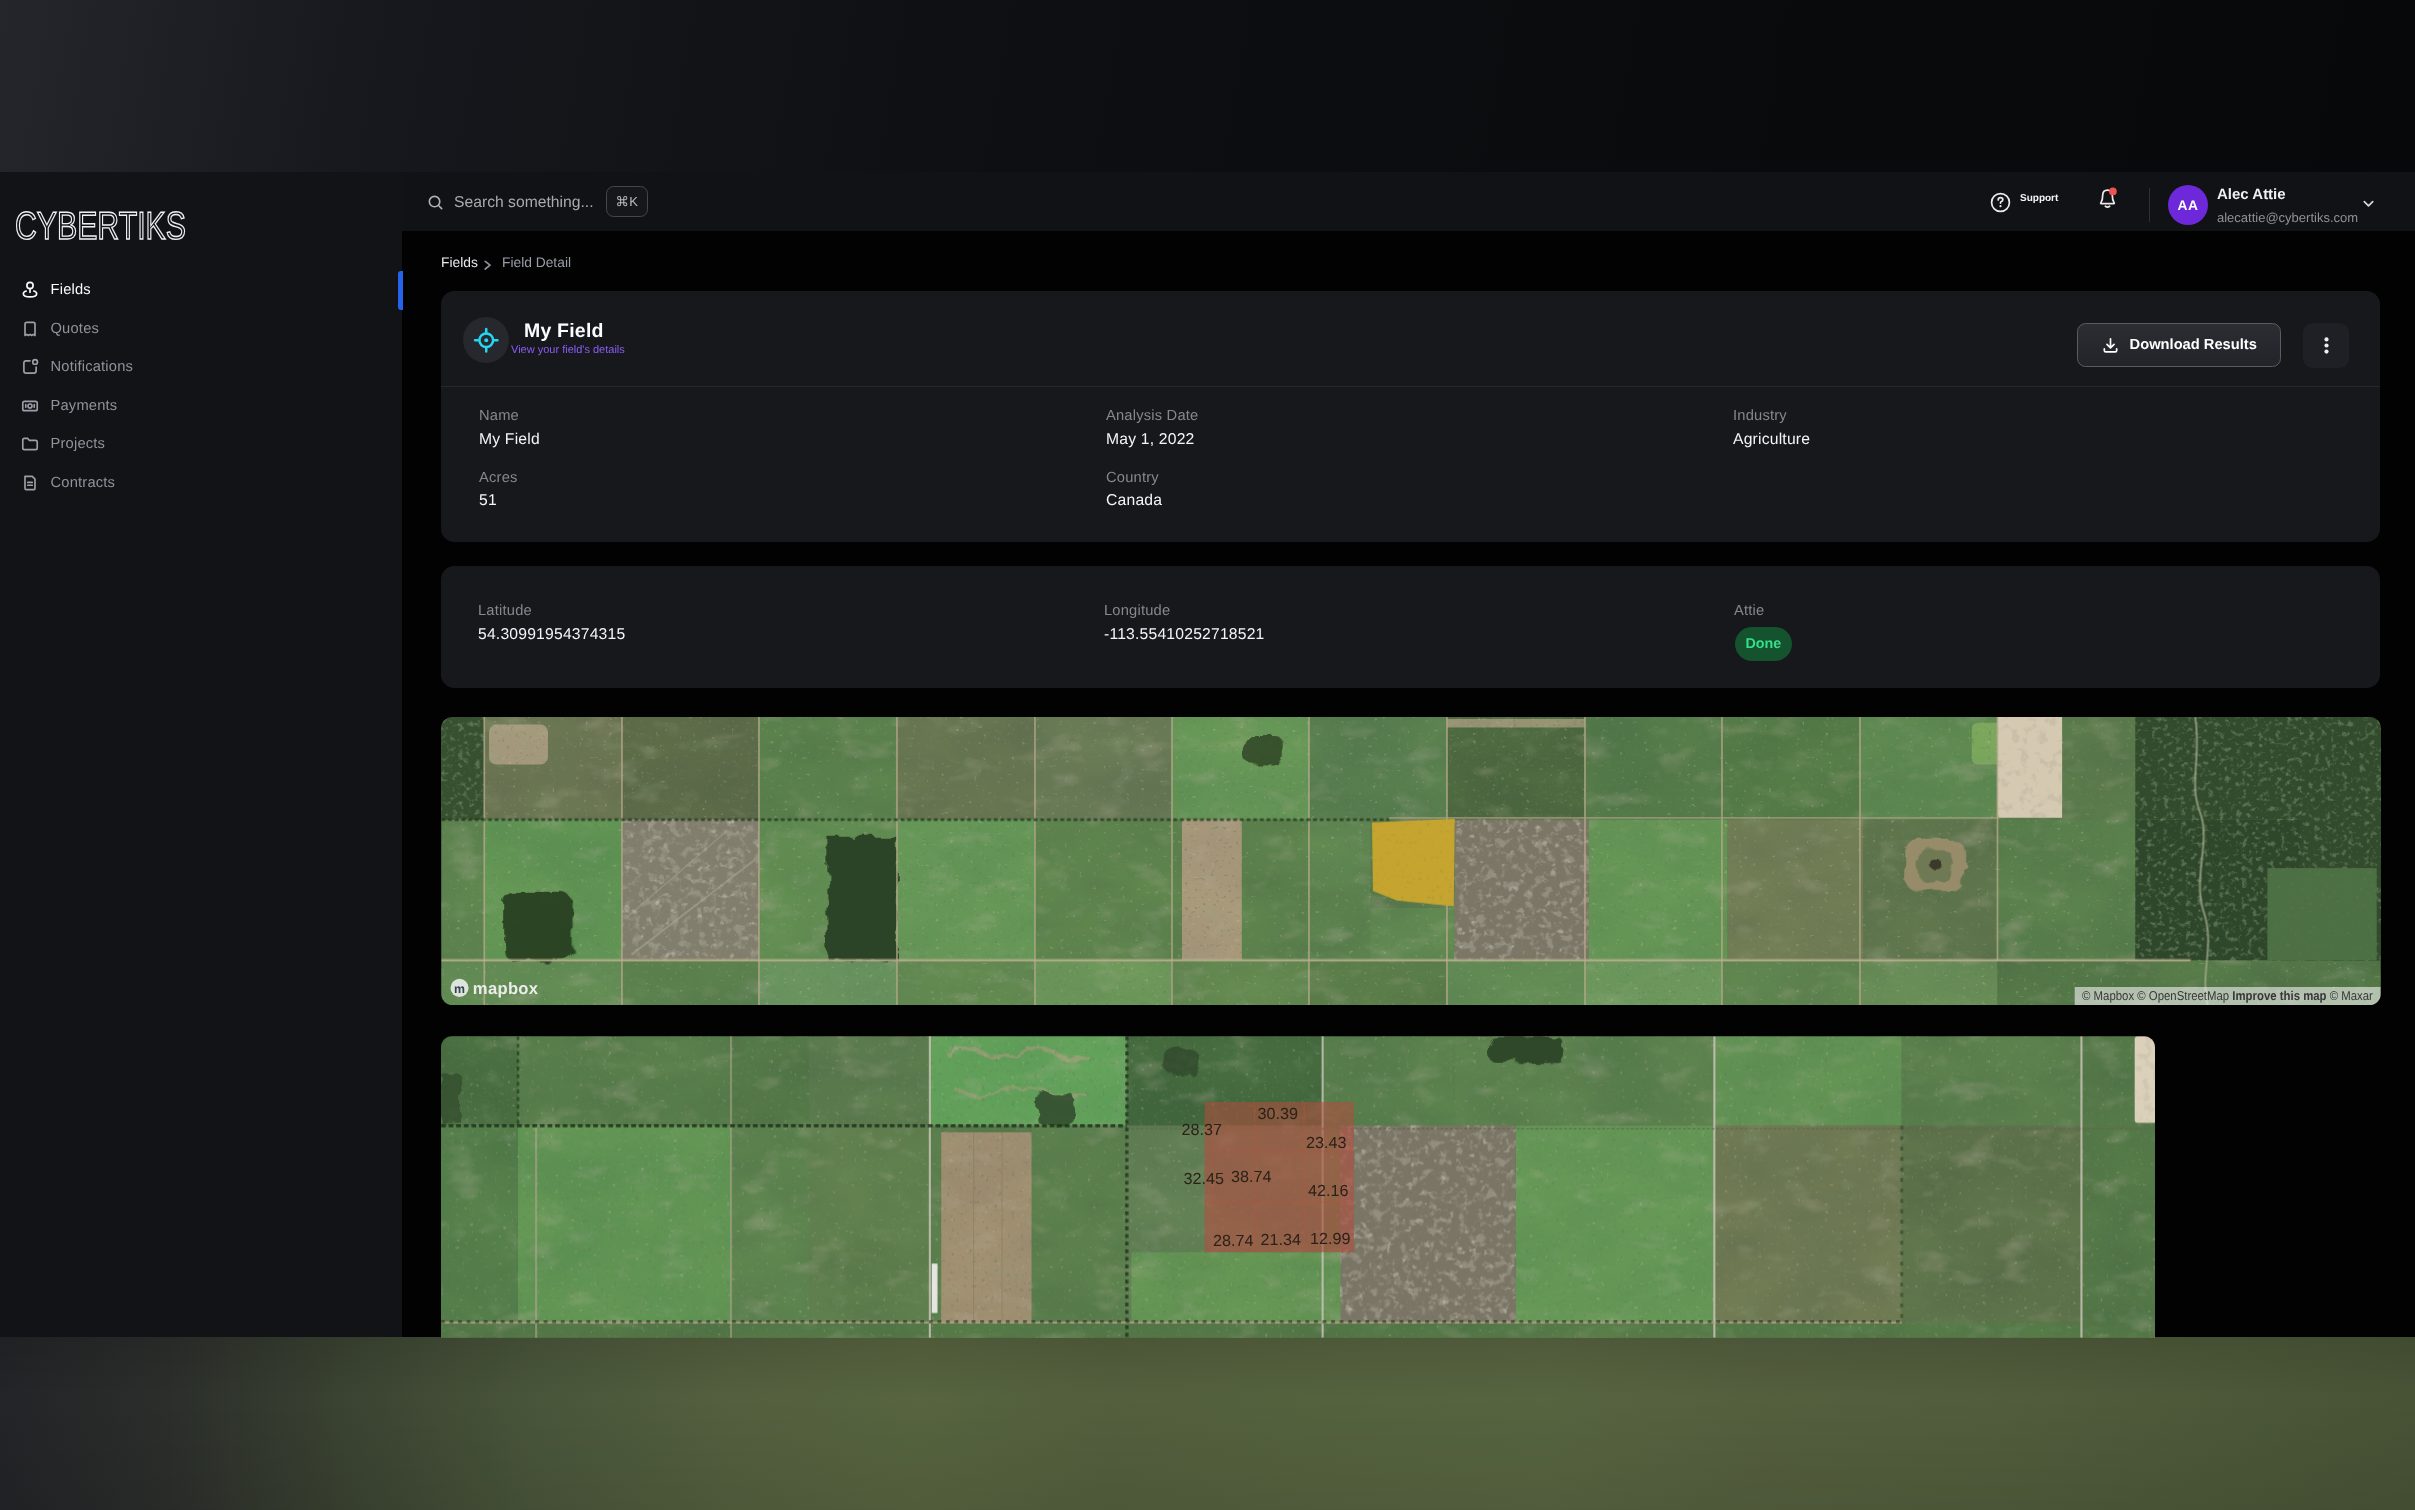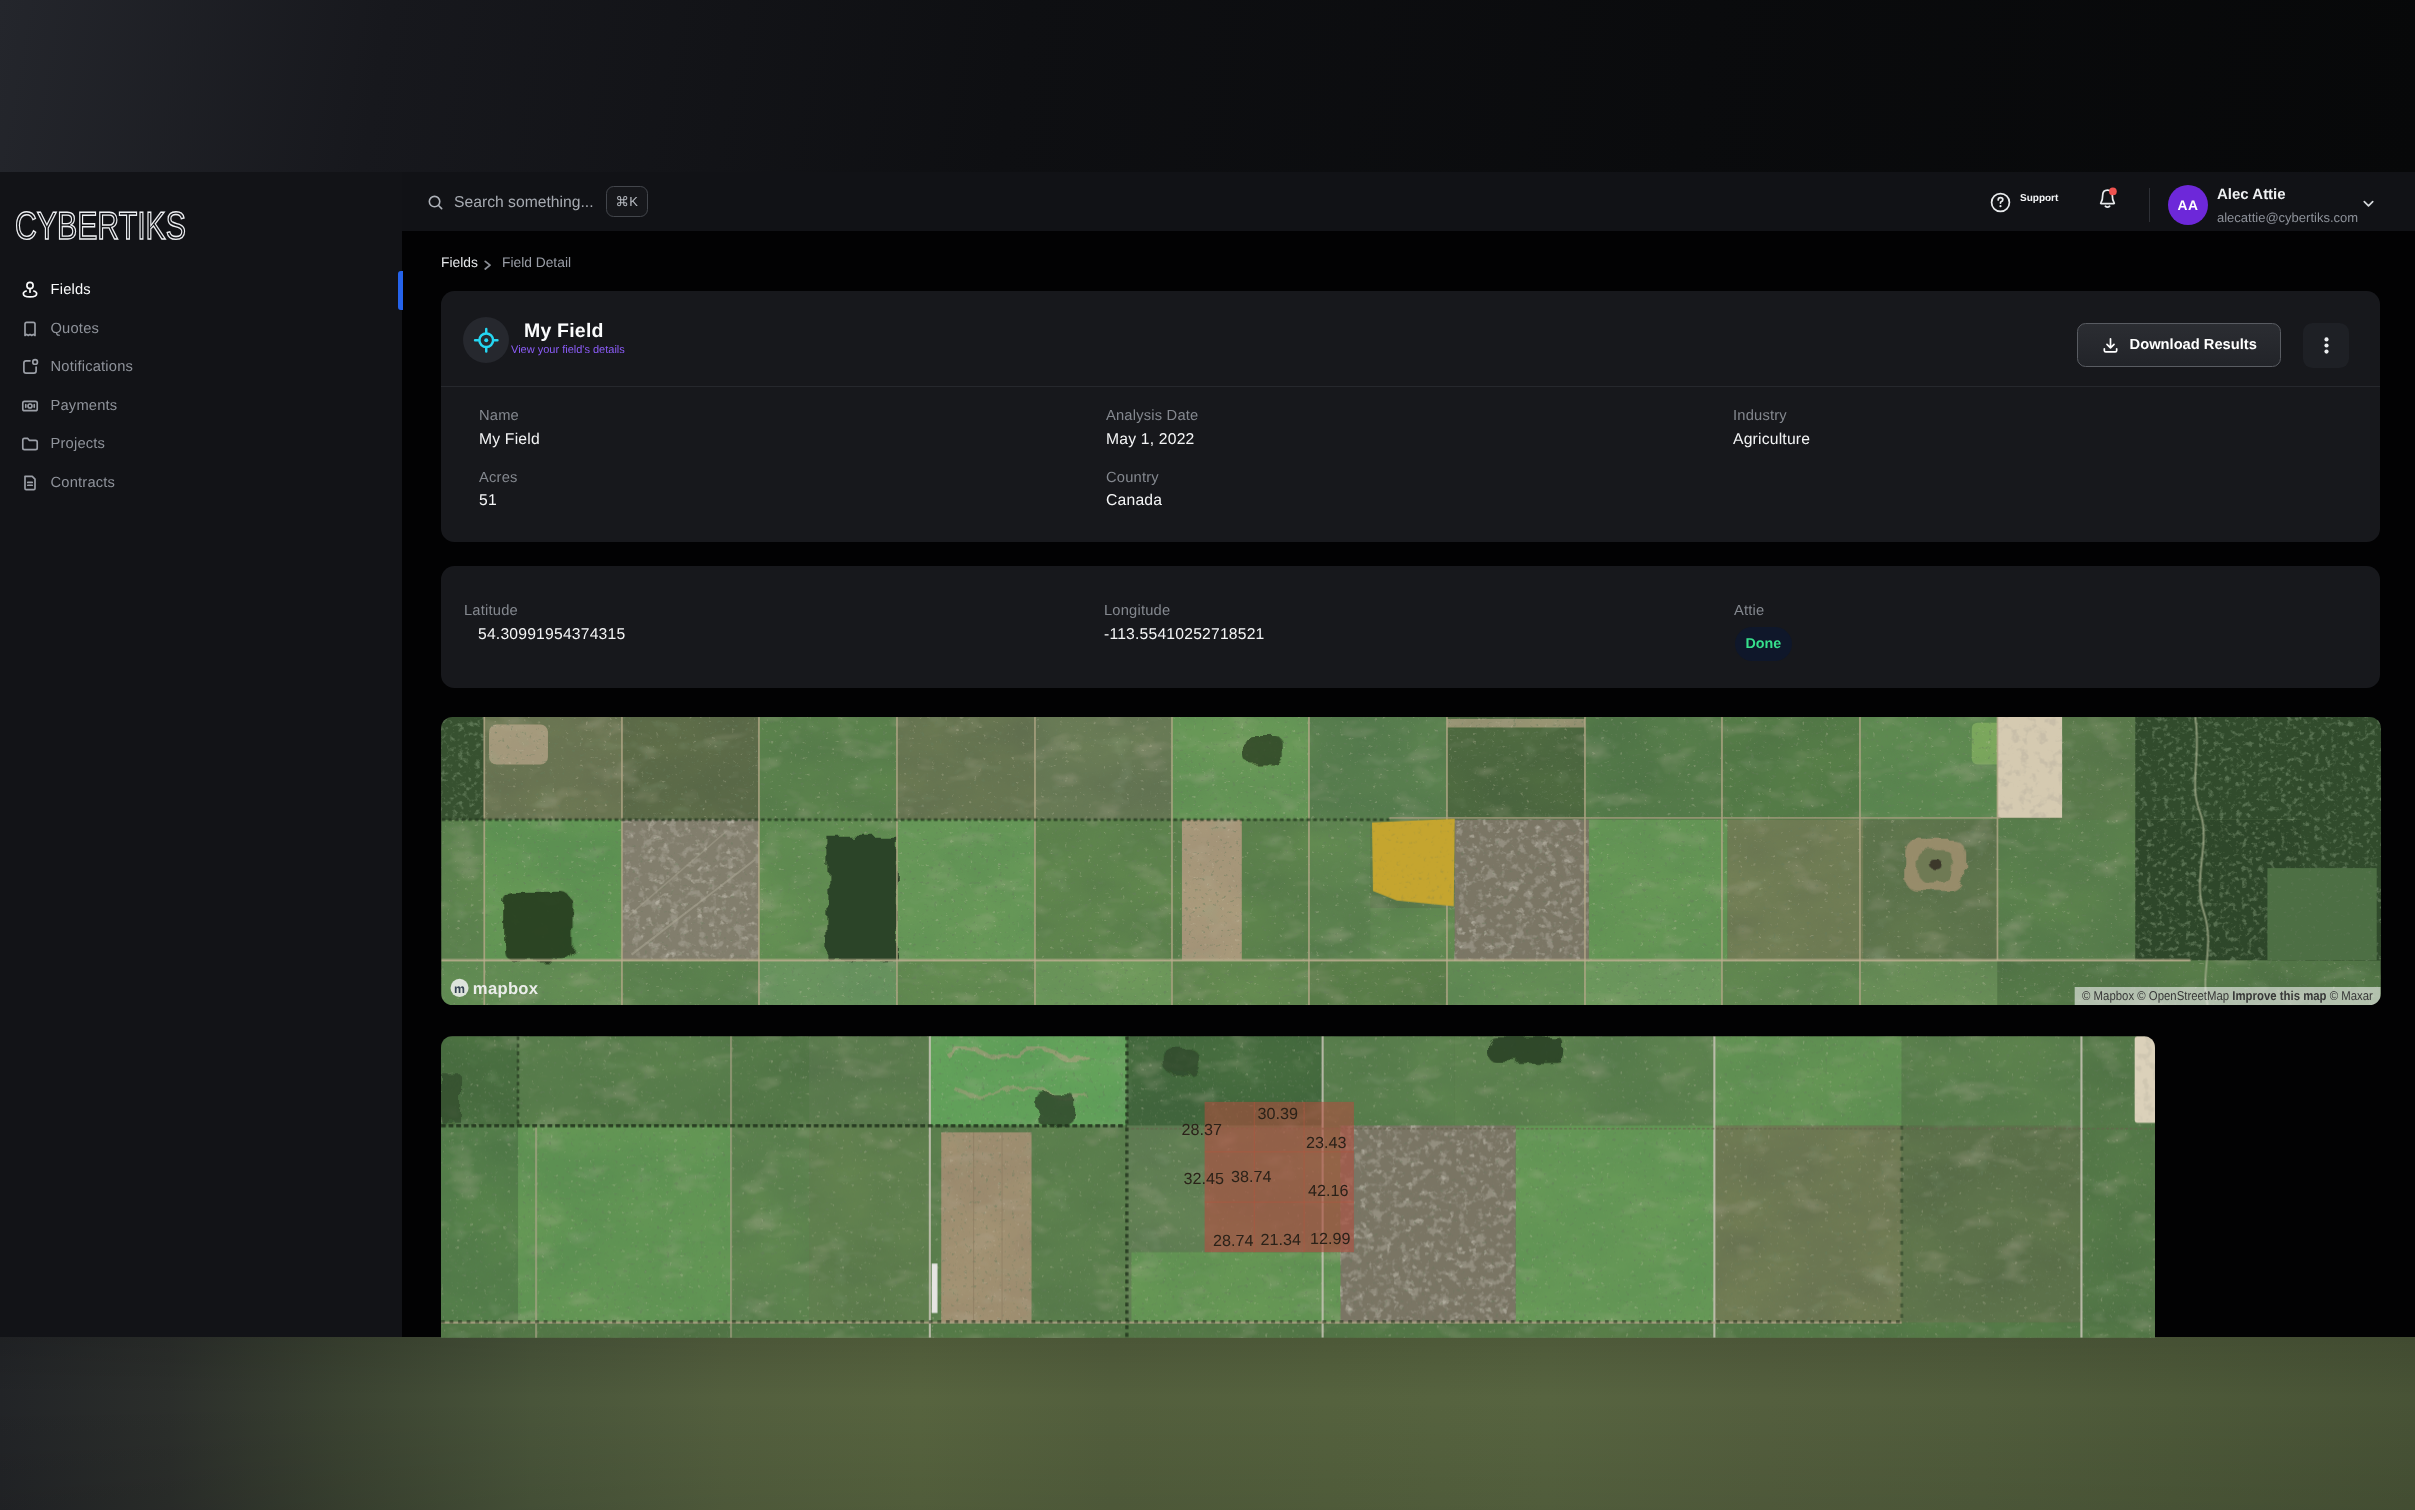--- a/index.html
+++ b/index.html
@@ -138,26 +138,26 @@
 <div class="val" style="left:479px;top:431px;">My Field</div>
 <div class="lbl" style="left:1106px;top:408px;">Analysis Date</div>
 <div class="val" style="left:1106px;top:431px;">May 1, 2022</div>
 <div class="lbl" style="left:1733px;top:408px;">Industry</div>
 <div class="val" style="left:1733px;top:431px;">Agriculture</div>
 <div class="lbl" style="left:479px;top:470px;">Acres</div>
 <div class="val" style="left:479px;top:492px;">51</div>
 <div class="lbl" style="left:1106px;top:470px;">Country</div>
 <div class="val" style="left:1106px;top:492px;">Canada</div>
 <div class="card" style="top:566px;height:122px;"></div>
-<div class="lbl" style="left:464px;top:603px;">Latitude</div>
+<div class="lbl" style="left:478px;top:603px;">Latitude</div>
 <div class="val" style="left:478px;top:626px;">54.30991954374315</div>
 <div class="lbl" style="left:1104px;top:603px;">Longitude</div>
 <div class="val" style="left:1104px;top:626px;">-113.55410252718521</div>
 <div class="lbl" style="left:1734px;top:603px;">Attie</div>
-<div class="abs" style="left:1735px;top:627px;height:34px;padding:0 10.5px;border-radius:17px;background:#0f172a;display:flex;align-items:center;color:#36df8c;font-size:14.3px;font-weight:600;">Done</div>
+<div class="abs" style="left:1735px;top:627px;height:34px;padding:0 10.5px;border-radius:17px;background:#14532d;display:flex;align-items:center;color:#36df8c;font-size:14.3px;font-weight:600;">Done</div>
 <div class="abs" style="left:441px;top:717px;width:1940px;height:288px;border-radius:11.4px;overflow:hidden;"><svg width="1940" height="288" viewBox="0 0 2040 303">
 <defs>
 <filter id="mot" x="0" y="0" width="100%" height="100%">
   <feTurbulence type="fractalNoise" baseFrequency="0.010 0.018" numOctaves="4" seed="7" result="n"></feTurbulence>
   <feColorMatrix in="n" type="matrix" values="0 0 0 0 0.42  0 0 0 0 0.40  0 0 0 0 0.28  0.8 0.8 0.8 0 -0.82"></feColorMatrix>
 </filter>
 <filter id="spk" x="0" y="0" width="100%" height="100%">
   <feTurbulence type="fractalNoise" baseFrequency="0.22 0.26" numOctaves="3" seed="11"></feTurbulence>
   <feColorMatrix type="matrix" values="0 0 0 0 0.14  0 0 0 0 0.23  0 0 0 0 0.11  0 0 0 6 -3.9"></feColorMatrix>
 </filter>

